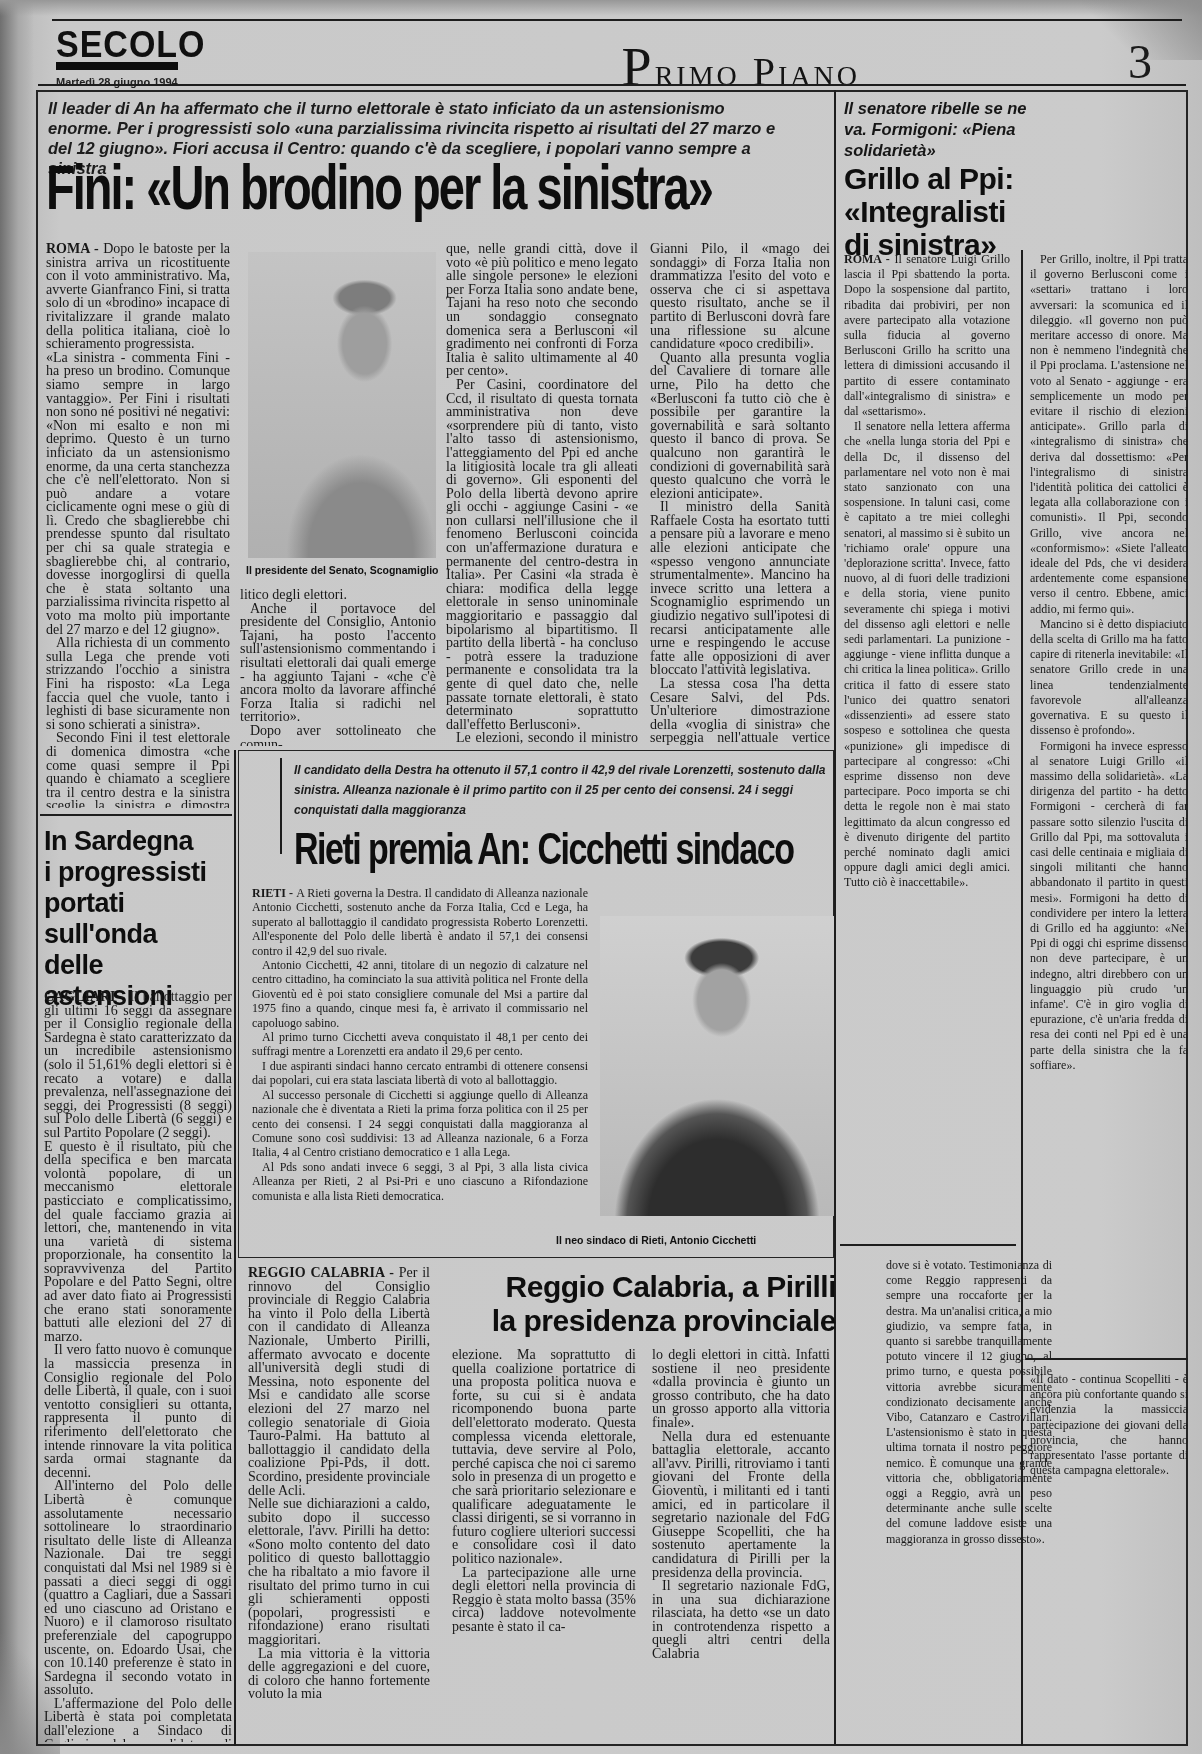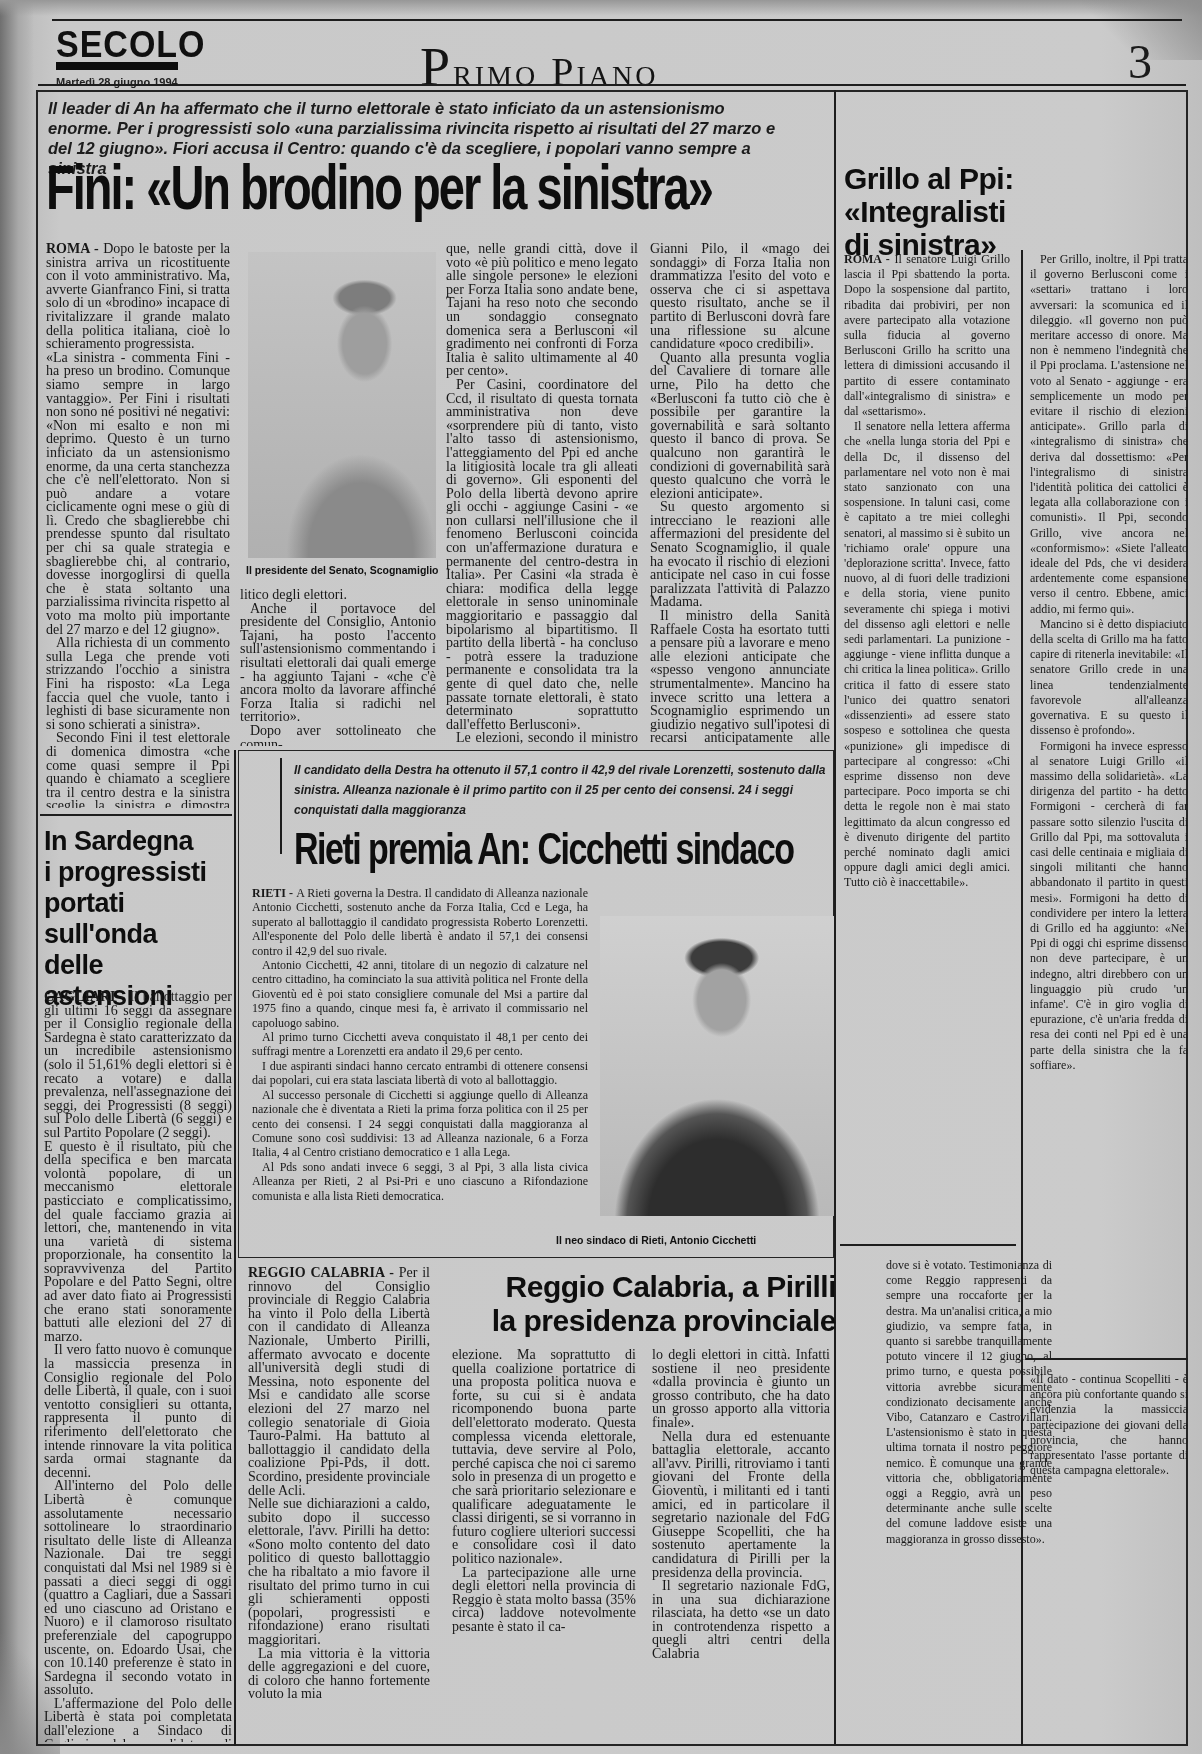--- a/index.html
+++ b/index.html
@@ -14,21 +14,21 @@
   .scan-bl{left:0;bottom:0;width:60px;height:120px;background:linear-gradient(45deg,#8a8a8a,rgba(0,0,0,0) 70%);}
   
   .hr{background:#1d1d1d;height:2px;}
   .vr{background:#1d1d1d;width:2px;}
   .frame{left:36px;top:90px;width:1152px;height:1656px;border:2px solid #242424;box-sizing:border-box;}
   
   .masthead{left:56px;top:24px;font-family:"Liberation Sans",sans-serif;font-weight:bold;
             font-size:34px;letter-spacing:1px;color:#101010;transform:scaleY(1.08);transform-origin:left top;}
   .masthead-bar{left:56px;top:62px;width:122px;height:8px;background:#0d0d0d;}
   .date-line{left:56px;top:76px;font-family:"Liberation Sans",sans-serif;font-size:11px;font-weight:bold;color:#222;}
-  .section-title{left:420px;top:36px;width:440px;text-align:left;font-family:"Liberation Serif",serif;
+  .section-title{left:420px;top:36px;width:440px;text-align:right;font-family:"Liberation Serif",serif;
                  font-variant:small-caps;font-size:40px;letter-spacing:3px;color:#141414;}
   .section-title::first-letter{font-size:54px;}
   .page-num{left:1128px;top:34px;font-family:"Liberation Serif",serif;font-size:48px;color:#1a1a1a;}
   
   .deck-main{left:48px;top:98px;width:742px;font-family:"Liberation Sans",sans-serif;
              font-style:italic;font-weight:bold;font-size:16.5px;line-height:20px;color:#1c1c1c;}
   .deck-side{left:844px;top:98px;width:205px;font-family:"Liberation Sans",sans-serif;
              font-style:italic;font-weight:bold;font-size:16.5px;line-height:21px;}
   
   .fini-headline{left:46px;top:150px;width:792px;font-family:"Liberation Sans",sans-serif;font-weight:bold;
@@ -85,20 +85,21 @@
   <div class="abs masthead-bar"></div>
   <div class="abs date-line">Martedì 28 giugno 1994</div>
   <div class="abs section-title">Primo Piano</div>
   <div class="abs page-num">3</div>
   <div class="abs hr" style="left:38px;top:84px;width:1148px;"></div>
 
   <div class="abs frame"></div>
 
   <div class="abs deck-main">Il leader di An ha affermato che il turno elettorale è stato inficiato da un astensionismo enorme. Per i progressisti solo «una parzialissima rivincita rispetto ai risultati del 27 marzo e del 12 giugno». Fiori accusa il Centro: quando c'è da scegliere, i popolari vanno sempre a sinistra</div>
   <div class="abs vr" style="left:834px;top:90px;height:1654px;"></div>
+  <div class="abs deck-side">Il senatore ribelle se ne va. Formigoni: «Piena solidarietà»</div>
 
   <div class="abs fini-headline">Fini: «Un brodino per la sinistra»</div>
 
   <div class="abs bodycol" style="left:46px;top:242px;width:184px;height:566px;">
     <p class="lead"><b>ROMA - </b><span>Dopo le batoste per la sinistra arriva un ricostituente con il voto amministrativo. Ma, avverte Gianfranco Fini, si tratta solo di un «brodino» incapace di rivitalizzare il grande malato della politica italiana, cioè lo schieramento progressista.</span></p>
     <div>
         <p>«La sinistra - commenta Fini - ha preso un brodino. Comunque siamo sempre in largo vantaggio». Per Fini i risultati non sono né positivi né negativi: «Non mi esalto e non mi deprimo. Questo è un turno inficiato da un astensionismo enorme, da una certa stanchezza che c'è nell'elettorato. Non si può andare a votare ciclicamente ogni mese o giù di lì. Credo che sbaglierebbe chi prendesse spunto dal risultato per chi sa quale strategia e sbaglierebbe chi, al contrario, dovesse inorgoglirsi di quella che è stata soltanto una parzialissima rivincita rispetto al voto ma molto più importante del 27 marzo e del 12 giugno».</p>
         <p>Alla richiesta di un commento sulla Lega che prende voti strizzando l'occhio a sinistra Fini ha risposto: «La Lega faccia quel che vuole, tanto i leghisti di base sicuramente non si sono schierati a sinistra».</p>
         <p>Secondo Fini il test elettorale di domenica dimostra «che come quasi sempre il Ppi quando è chiamato a scegliere tra il centro destra e la sinistra sceglie la sinistra e dimostra anche che è molto importante la credibilità dei candidati in quanto le elezioni amministrative sono elezioni in cui è minore il coinvolgimento po-</p>
       </div>
@@ -119,21 +120,20 @@
         <p>que, nelle grandi città, dove il voto «è più politico e meno legato alle singole persone» le elezioni per Forza Italia sono andate bene, Tajani ha reso noto che secondo un sondaggio consegnato domenica sera a Berlusconi «il gradimento nei confronti di Forza Italia è salito ultimamente al 40 per cento».</p>
         <p>Per Casini, coordinatore del Ccd, il risultato di questa tornata amministrativa non deve «sorprendere più di tanto, visto l'alto tasso di astensionismo, l'atteggiamento del Ppi ed anche la litigiosità locale tra gli alleati di governo». Gli esponenti del Polo della libertà devono aprire gli occhi - aggiunge Casini - «e non cullarsi nell'illusione che il fenomeno Berlusconi coincida con un'affermazione duratura e permanente del centro-destra in Italia». Per Casini «la strada è chiara: modifica della legge elettorale in senso uninominale maggioritario e passaggio dal bipolarismo al bipartitismo. Il partito della libertà - ha concluso - potrà essere la traduzione permanente e consolidata tra la gente di quel dato che, nelle passate tornate elettorali, è stato determinato soprattutto dall'effetto Berlusconi».</p>
         <p>Le elezioni, secondo il ministro dei Trasporti Publio Fiori, hanno confermato «la totale inaffidabilità del centro in una partita di contrapposizione tra destra e sinistra. Quando c'è il doppio turno e quando i popolari sono liberi di scegliere - ha detto Fiori - scelgono sempre a sinistra»</p>
       </div>
   </div>
 
   <div class="abs bodycol" style="left:650px;top:242px;width:180px;height:504px;">
     <div>
         <p>Gianni Pilo, il «mago dei sondaggi» di Forza Italia non drammatizza l'esito del voto e osserva che ci si aspettava questo risultato, anche se il partito di Berlusconi dovrà fare una riflessione su alcune candidature «poco credibili».</p>
         <p>Quanto alla presunta voglia del Cavaliere di tornare alle urne, Pilo ha detto che «Berlusconi fa tutto ciò che è possibile per garantire la governabilità e sarà soltanto questo il banco di prova. Se qualcuno non garantirà le condizioni di governabilità sarà questo qualcuno che vorrà le elezioni anticipate».</p>
-        <p>Su questo argomento si intrecciano le reazioni alle affermazioni del presidente del Senato Scognamiglio, il quale ha evocato il rischio di elezioni anticipate nel caso in cui fosse paralizzata l'attività di Palazzo Madama.</p>
         <p>Il ministro della Sanità Raffaele Costa ha esortato tutti a pensare più a lavorare e meno alle elezioni anticipate che «spesso vengono annunciate strumentalmente». Mancino ha invece scritto una lettera a Scognamiglio esprimendo un giudizio negativo sull'ipotesi di recarsi anticipatamente alle urne e respingendo le accuse fatte alle opposizioni di aver bloccato l'attività legislativa.</p>
         <p>La stessa cosa l'ha detta Cesare Salvi, del Pds. Un'ulteriore dimostrazione della «voglia di sinistra» che serpeggia nell'attuale vertice del Ppi</p>
       </div>
   </div>
 
   <div class="abs hr" style="left:40px;top:814px;width:192px;height:1.5px;"></div>
   <div class="abs sardegna-headline">
     <div>
         <div>In Sardegna</div>
         <div>i progressisti</div>

